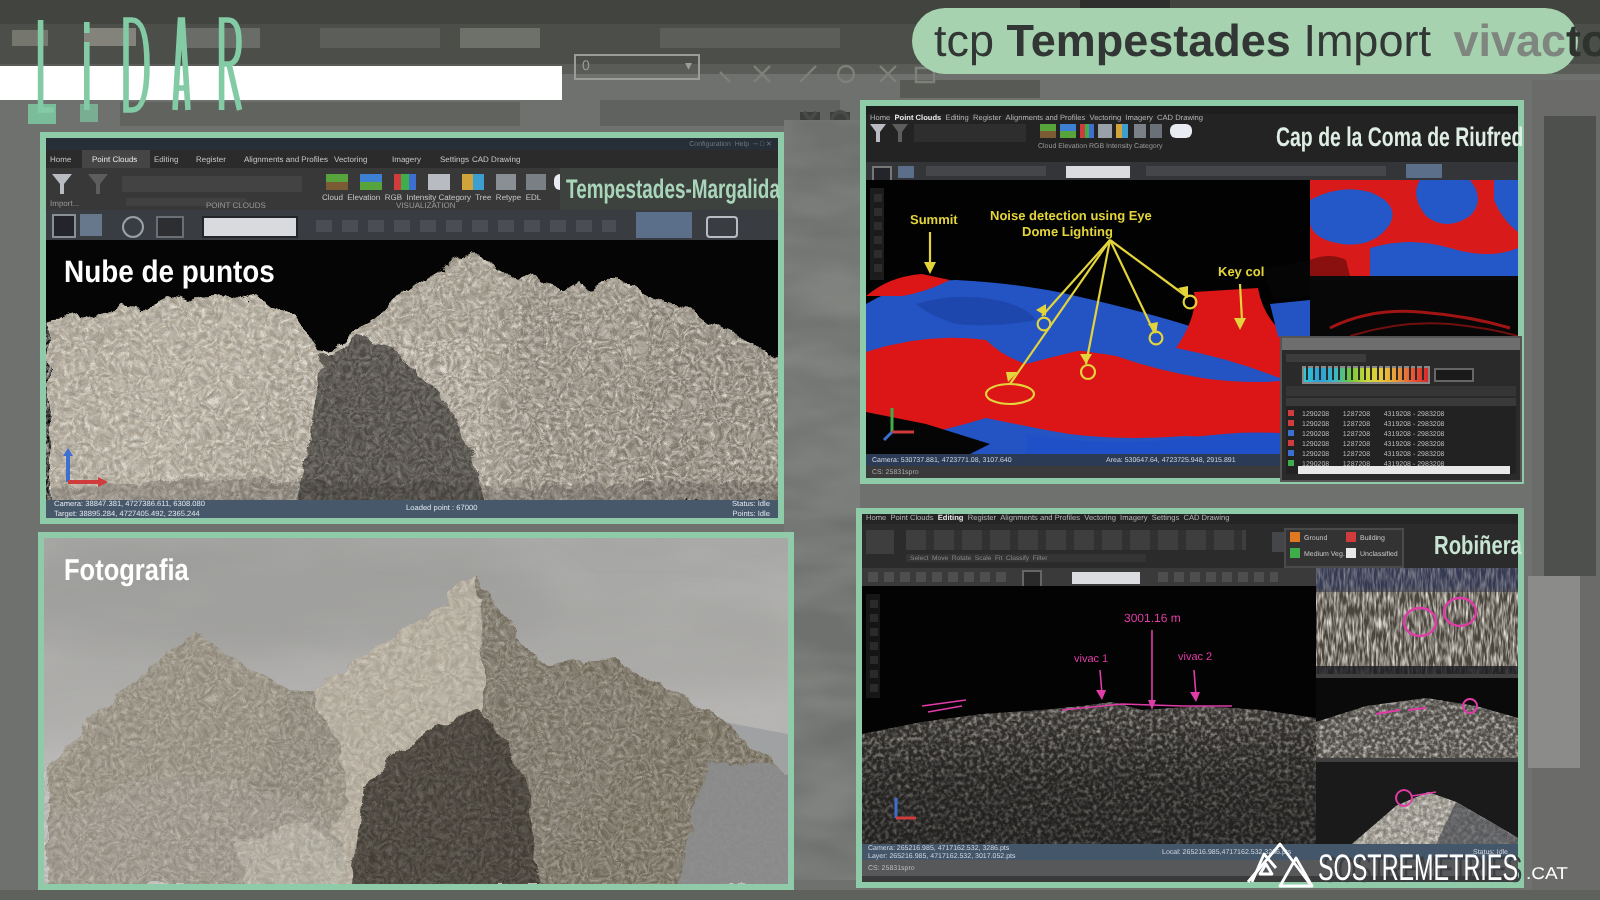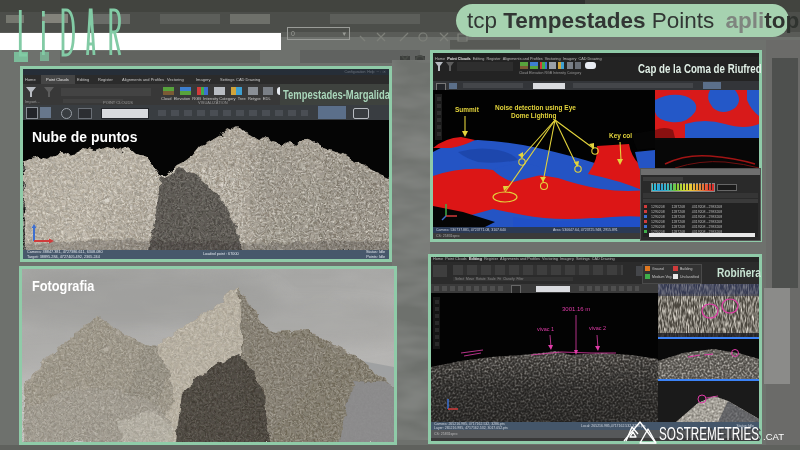--- a/index.html
+++ b/index.html
@@ -101,21 +101,21 @@
       <path d="M20.3 10 V55 H27"></path>
       <path d="M43.4 11 V16.5 M43.4 21 V55"></path>
       <path d="M63 10 V55 H66 Q73.5 55 73.5 32.5 Q73.5 10 66 10 Z"></path>
       <path d="M87.5 55 L90.2 10 L91.2 10 L94 55 M88.4 44 H93.2"></path>
       <path d="M110.8 55 V10 H114 Q119.5 10 119.5 21 Q119.5 32 114 32 H110.8 M114.5 32 L119.8 55"></path>
     </g>
   </svg>
 
   <div class="abs" style="left:456px;top:4px;width:333px;height:33px;background:#a6d2b0;border-radius:17px;"></div>
   <div class="abs" style="left:467px;top:7px;height:27px;line-height:27px;font-size:22.5px;color:#323634;white-space:nowrap;">
-    <span>tcp </span><b>Tempestades</b><span> Points </span><b style="margin-left:5px;"><span style="color:#7f857f;">apli</span><span style="color:#2f332f;">top</span></b>
+    <span>tcp </span><b>Tempestades</b><span> Import </span><b style="margin-left:5px;"><span style="color:#7f857f;">vivac</span><span style="color:#2f332f;">top</span></b>
   </div>
 
   <div class="panel" style="left:20px;top:66px;width:372px;height:196px;background:#2e2e2e;">
     <div class="abs" style="left:0;top:0;width:366px;height:6px;background:#262e38;text-align:center;">
       <span style="color:#9aa2ac;font-size:4.5px;line-height:6px;">TCP PointCloud Editor - Tempestades - The Pyrenean 3000ers</span>
       <span class="abs" style="right:3px;top:1px;color:#6e7680;font-size:3.5px;">Configuration&nbsp;&nbsp;Help&nbsp;&nbsp;─&nbsp;□&nbsp;✕</span>
     </div>
     <div class="abs" style="left:0;top:6px;width:366px;height:9px;background:#2b2b2b;">
       <div class="abs tiny" style="left:2px;top:2px;font-size:4px;">Home</div>
       <div class="abs" style="left:18px;top:0;width:34px;height:9px;background:#454545;"></div>
@@ -359,21 +359,21 @@
         <rect width="372" height="173" filter="url(#lspeck)" opacity="0.5"></rect>
         <rect width="372" height="173" filter="url(#dspeck)" opacity="0.35"></rect>
         <polygon points="158,122 178,105 196,92 215,84 228,98 240,124 246,173 152,173" fill="#332f28" opacity="0.45"></polygon>
         <polygon points="330,110 372,112 372,173 315,173" fill="#8d8d8f" opacity="0.9"></polygon>
       </g>
         </g>
     </svg>
     <div class="abs" style="left:10px;top:8px;color:#fff;font-weight:bold;font-size:15px;transform:scaleX(0.85);transform-origin:left center;white-space:nowrap;">Fotografia</div>
   </div>
 
-  <div class="panel" style="left:428px;top:254px;width:334px;height:190px;background:#3b82f6;">
+  <div class="panel" style="left:428px;top:254px;width:334px;height:190px;background:#404040;">
     <div class="abs" style="left:0;top:0;width:328px;height:5px;background:#242424;">
       <div class="abs" style="left:2px;top:0px;color:#b5b5b5;font-size:3.8px;white-space:nowrap;">Home&nbsp;&nbsp;Point Clouds&nbsp;&nbsp;<b style="color:#e8e8e8;">Editing</b>&nbsp;&nbsp;Register&nbsp;&nbsp;Alignments and Profiles&nbsp;&nbsp;Vectoring&nbsp;&nbsp;Imagery&nbsp;&nbsp;Settings&nbsp;&nbsp;CAD Drawing</div>
     </div>
     <div class="abs" style="left:0;top:5px;width:328px;height:22px;background:#2b2b2b;">
       <div class="abs" style="left:2px;top:3px;width:14px;height:12px;background:#3e3e3e;"></div>
       <div class="abs" style="left:22px;top:3px;width:170px;height:10px;background:repeating-linear-gradient(90deg,#3e3e3e 0 10px,#313131 10px 14px);"></div>
       <div class="abs" style="left:22px;top:15px;width:120px;height:4px;background:#343434;"></div>
       <div class="abs tiny" style="left:24px;top:15px;font-size:3.3px;color:#8a8a8a;">Select&nbsp;&nbsp;Move&nbsp;&nbsp;Rotate&nbsp;&nbsp;Scale&nbsp;&nbsp;Fit&nbsp;&nbsp;Classify&nbsp;&nbsp;Filter</div>
       <div class="abs" style="left:205px;top:4px;width:14px;height:10px;background:#44464a;"></div>
       <div class="abs" style="left:211px;top:2px;width:58px;height:18px;background:#333;border:1px solid #4a4a4a;"></div>

